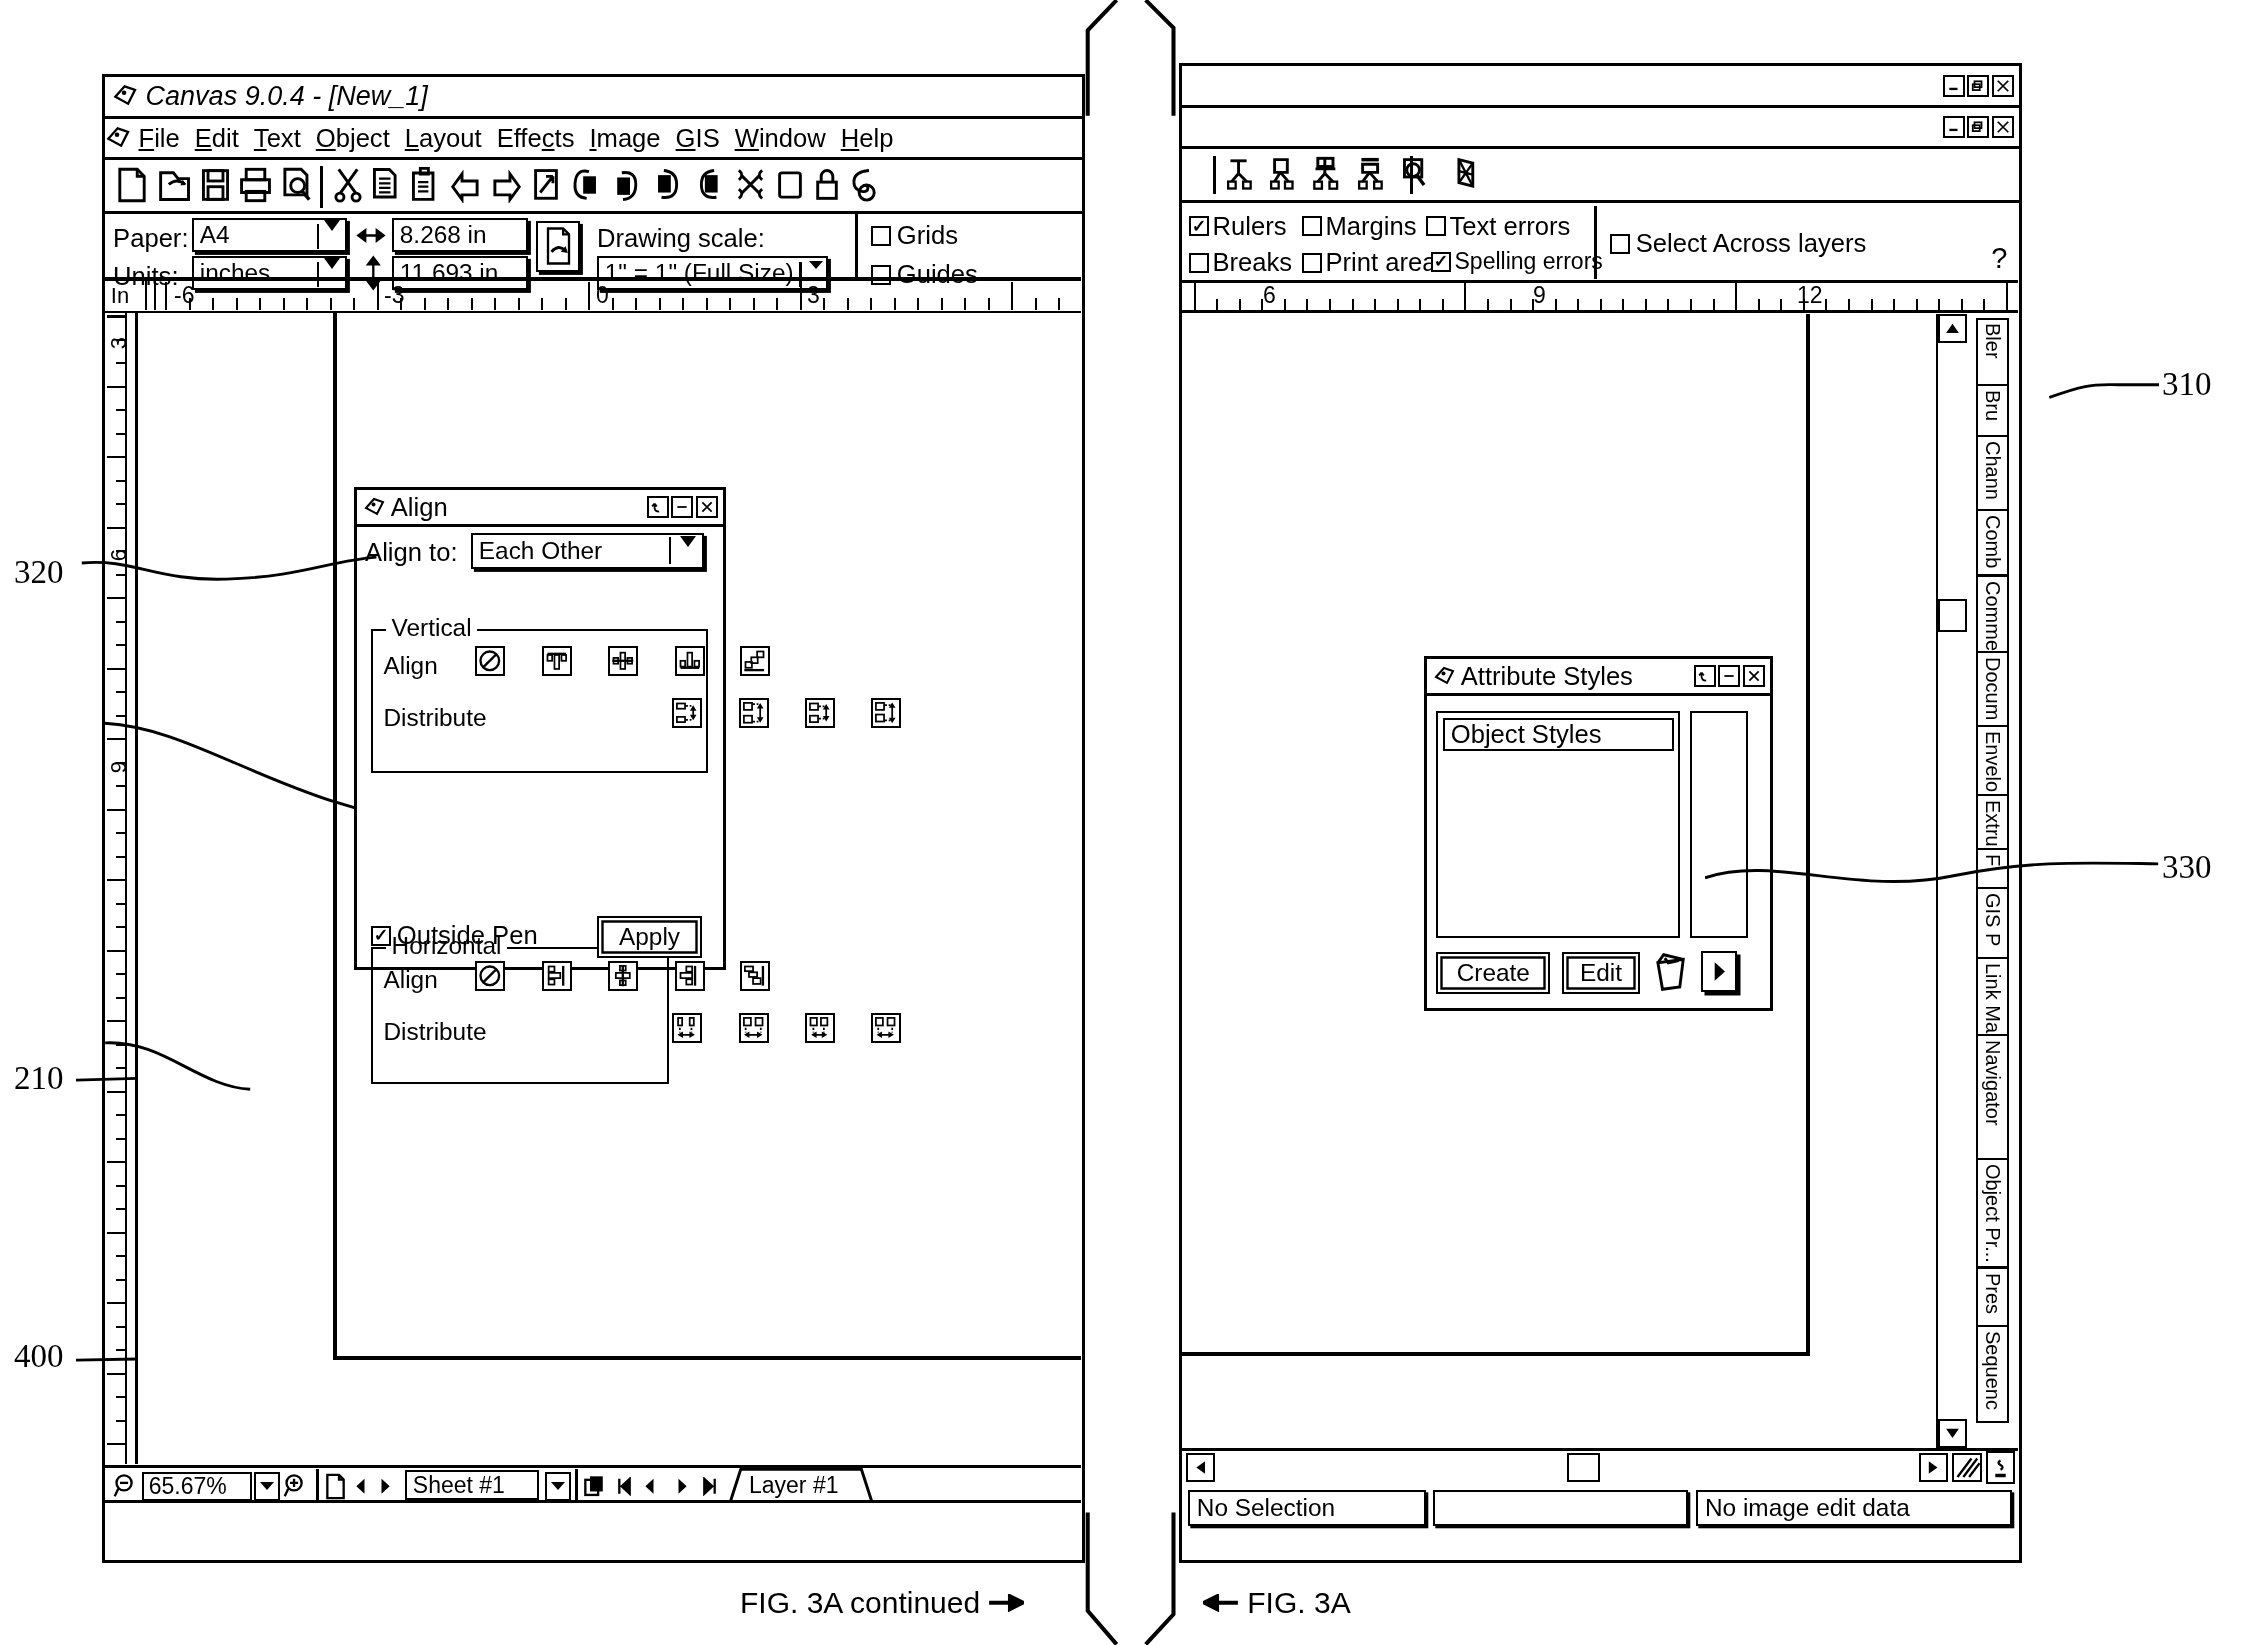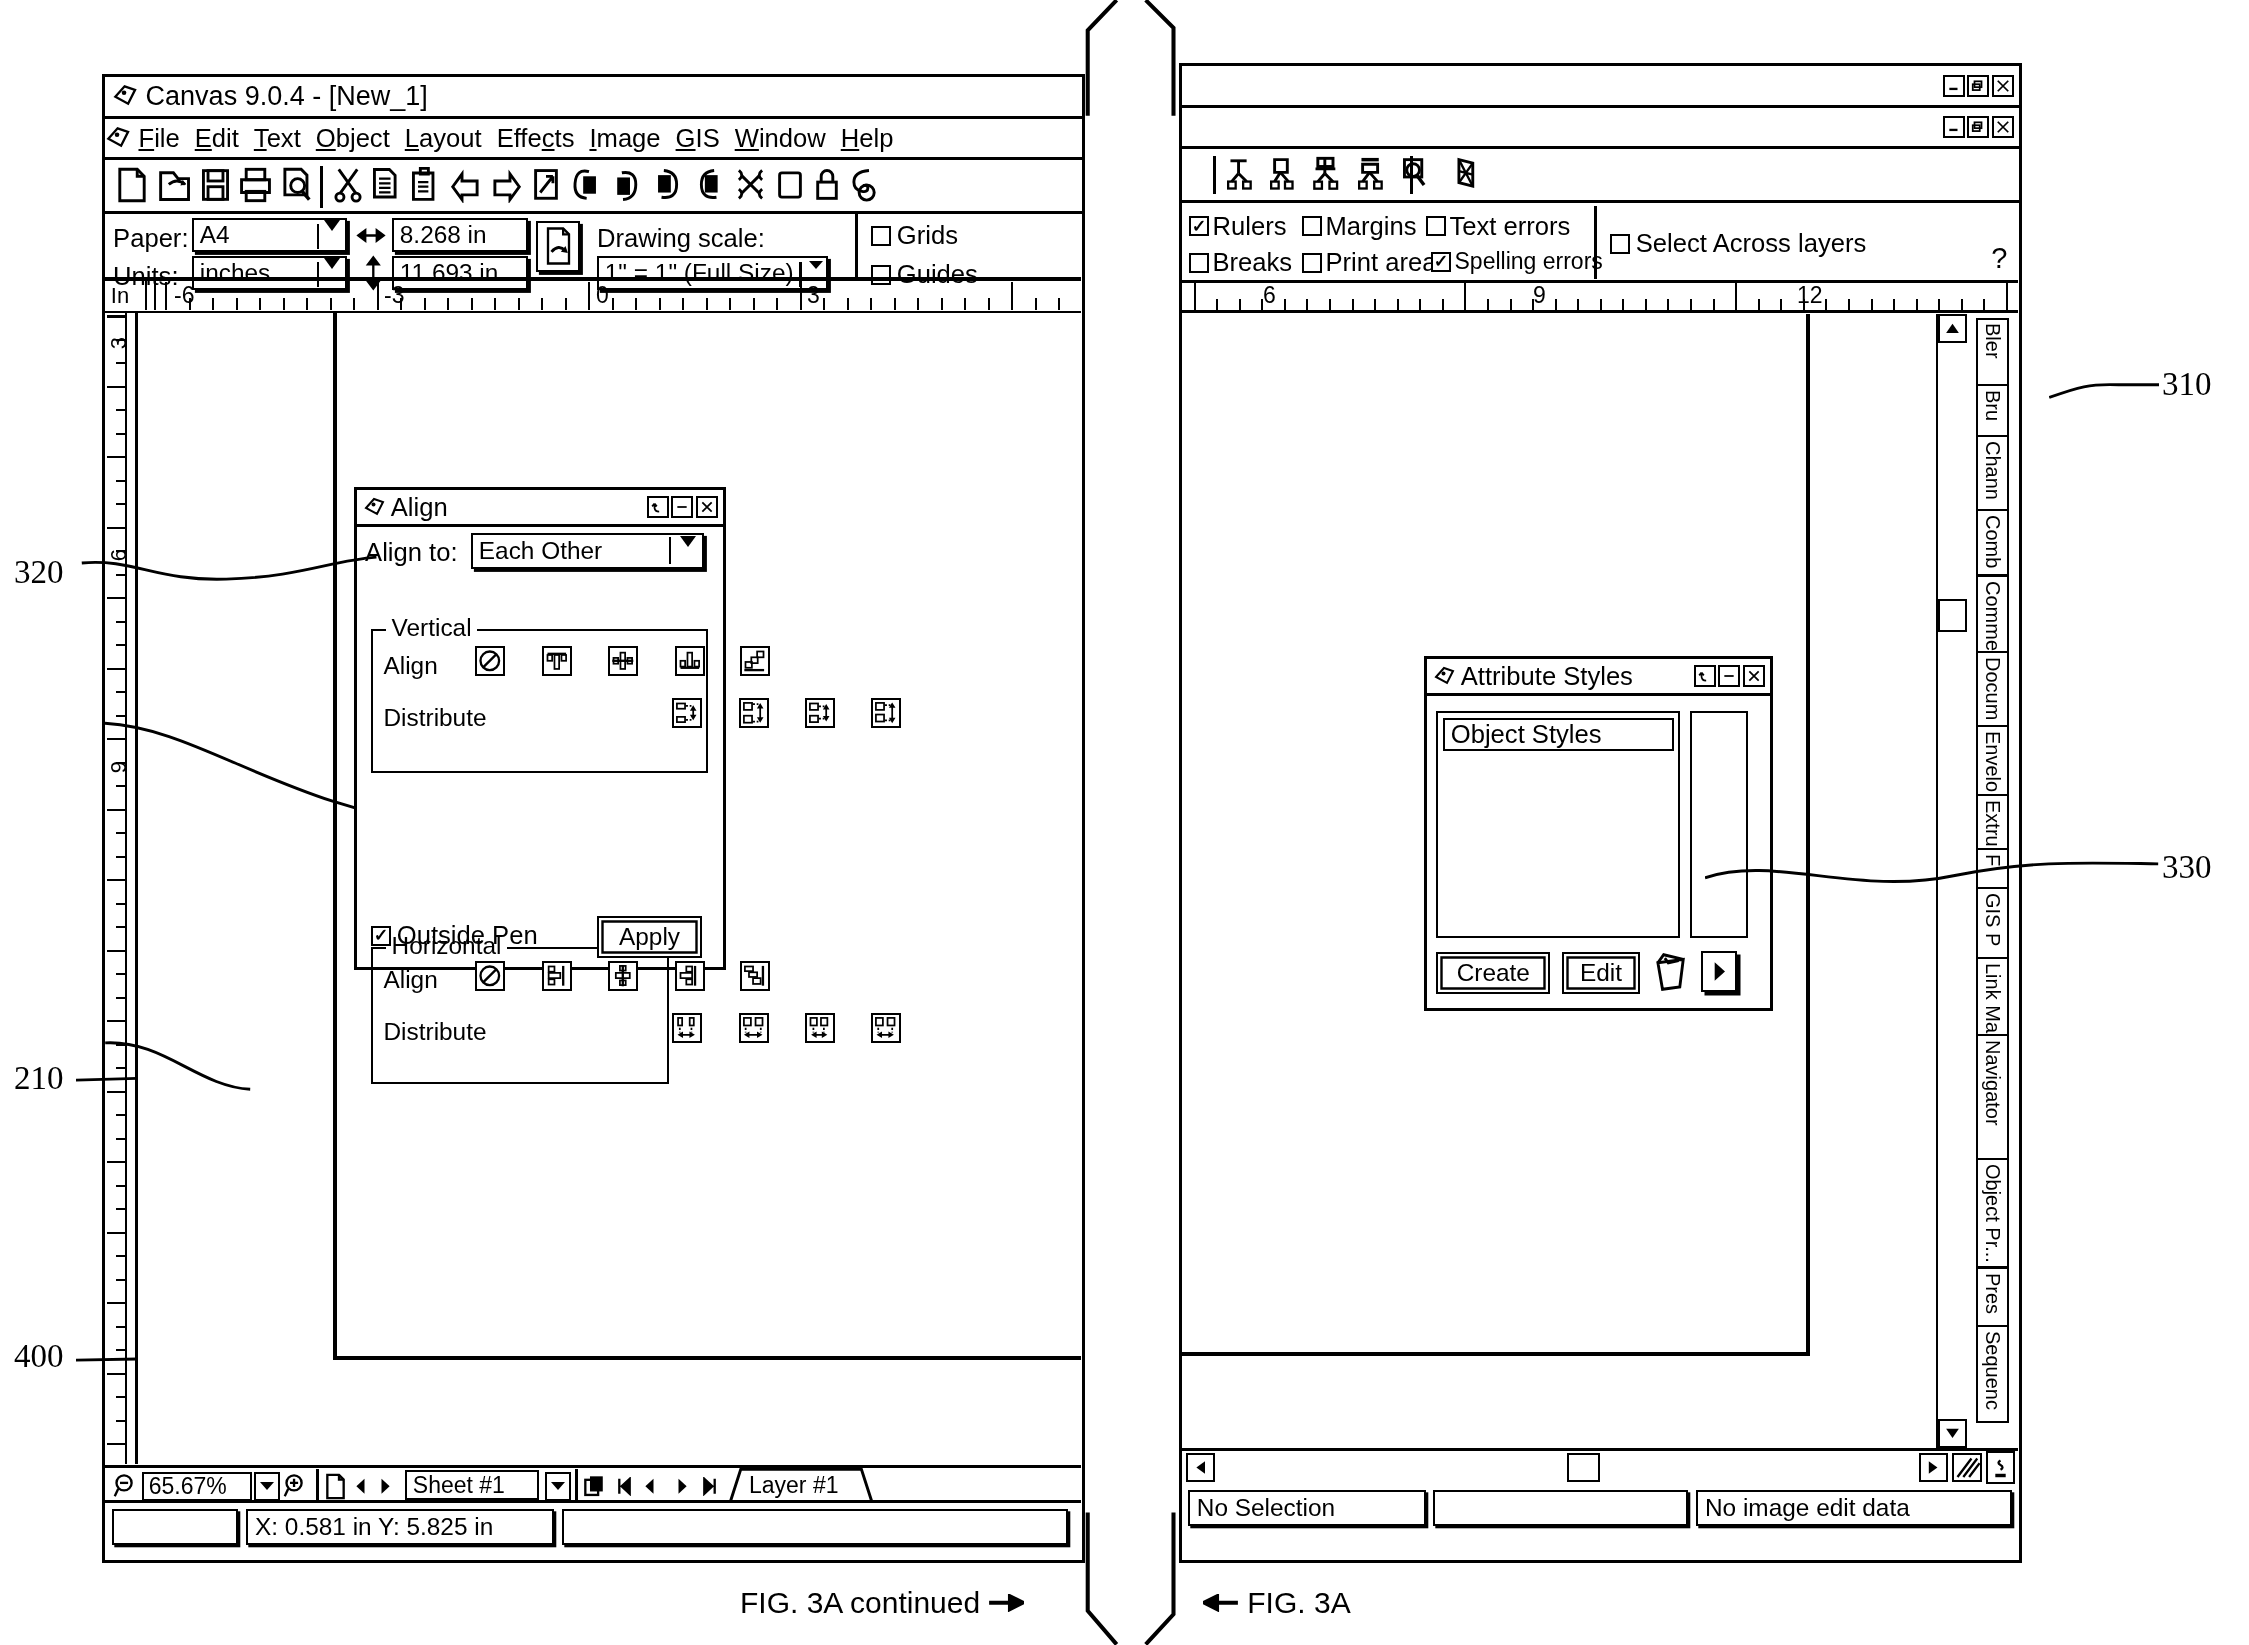--- a/index.html
+++ b/index.html
@@ -2,21 +2,21 @@
 <html style="font-size:9.3px"><head>
 <meta charset="utf-8">
 <style>
   html,body{margin:0;padding:0;background:#fff;}
   body{width:2250px;height:1646px;position:relative;font-family:"Liberation Sans",sans-serif;color:#000;overflow:hidden;}
   .abs{position:absolute;}
   .bk{background:#000;}
   
   .win{position:absolute;background:#fff;border:3.5px solid #000;box-sizing:border-box;}
   .bar{position:relative;border-bottom:3.5px solid #000;box-sizing:border-box;display:flex;align-items:center;}
-  .titlebar{height:42px;padding-left:8.1px;font-size:27px;}
+  .titlebar{height:42px;padding-left:8.1px;font-size:27px;font-style:italic;}
   .menubar{height:41px;padding-left:1px;font-size:25.6px;}
   .menuitem{margin-right:15px;white-space:nowrap;}
   .menuitem u{text-underline-offset:2.3px;}
   .toolbar{height:54px;padding-left:8.1px;}
   
   .clogo{width:24.4px;height:24.4px;position:relative;display:inline-block;margin-right:8.1px;flex:0 0 auto;}
   .clogo svg{display:block}
   
   .wbtns{position:absolute;right:4.7px;top:50%;transform:translateY(-50%);display:flex;gap:2.9px;}
   .wbtn{width:22px;height:22px;border:2.3px solid #000;box-sizing:border-box;display:flex;align-items:center;justify-content:center;background:#fff;}
@@ -337,31 +337,20 @@
           <path d="M4 3 L18 16 L4 29z M22 3 v26" fill="#000" stroke="#000" stroke-width="4"></path>
         </svg></span>
     <span class="abs" style="left:623px;top:0;width:145px;height:34px;">
       <svg class="abs" style="left:0;top:0;" width="145" height="35" viewBox="0 0 250 60">
           <path d="M4 58 L22 2 L230 2 L248 58" fill="none" stroke="#000" stroke-width="5"></path>
         </svg>
       <span class="abs" style="left:21px;top:3.5px;font-size:23px;">Layer #1</span>
     </span>
   </div>
 
-  <div class="abs" style="left:0;top:1426px;width:976px;height:52px;">
-    <span class="abs sfield" style="left:7px;top:5.8px;width:126px;height:36px;">
-      <span></span>
-      </span>
-    <span class="abs sfield" style="left:141px;top:5.8px;width:308px;height:36px;">
-      <span>X: 0.581 in  Y: 5.825 in</span>
-      </span>
-    <span class="abs sfield" style="left:457px;top:5.8px;width:506px;height:36px;">
-      <span></span>
-      </span>
-  </div>
 </div>
 
 <svg class="abs" style="left:1053px;top:0;width:81px;height:116px;" viewBox="0 0 140 200">
   <path d="M60 200 L60 52 L110 0" fill="none" stroke="#000" stroke-width="7"></path>
 </svg>
 <svg class="abs" style="left:1053px;top:1512px;width:81px;height:134px;" viewBox="0 0 140 230">
   <path d="M60 0 L60 170 L110 228" fill="none" stroke="#000" stroke-width="7"></path>
 </svg>
 
 <div class="dlg" style="left:354px;top:487px;width:372px;height:483px;">

